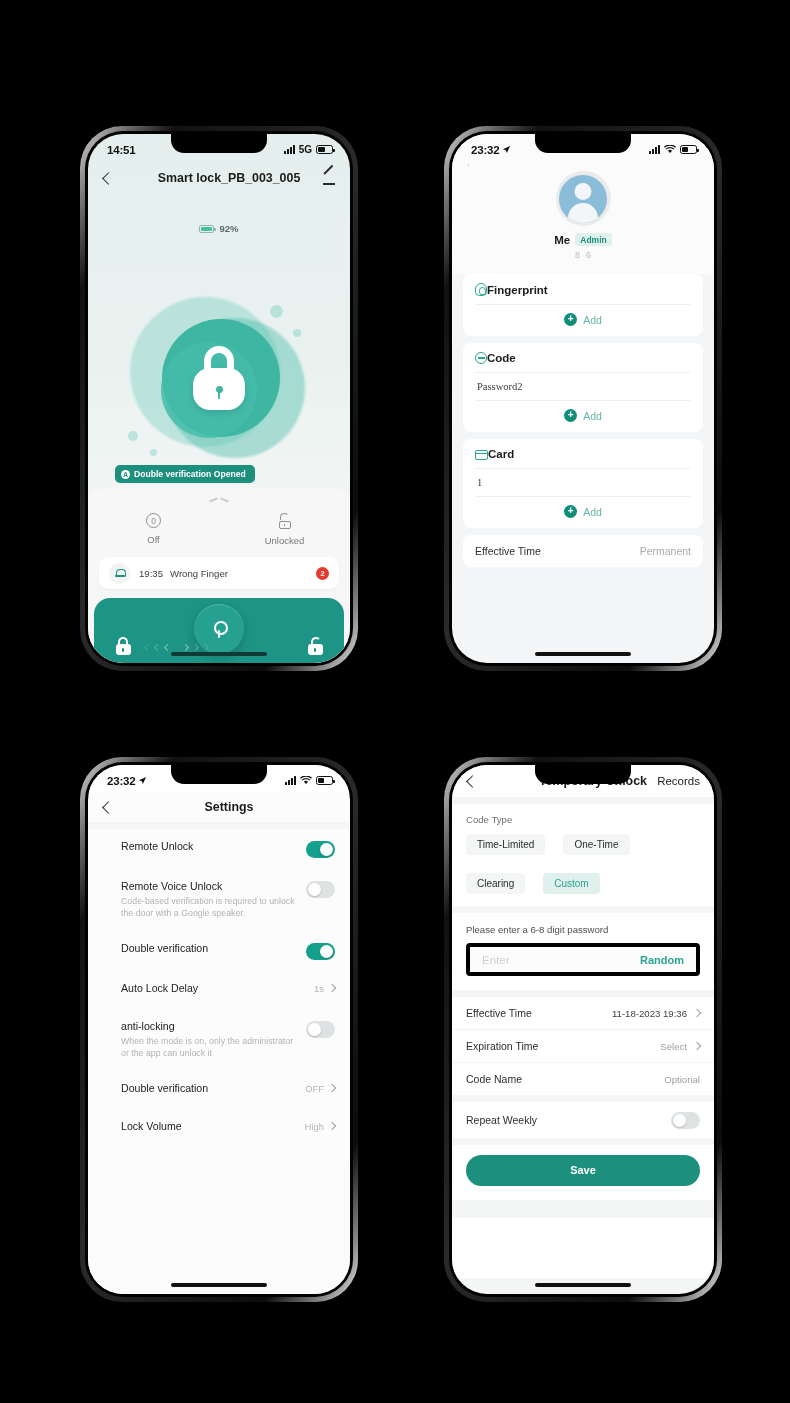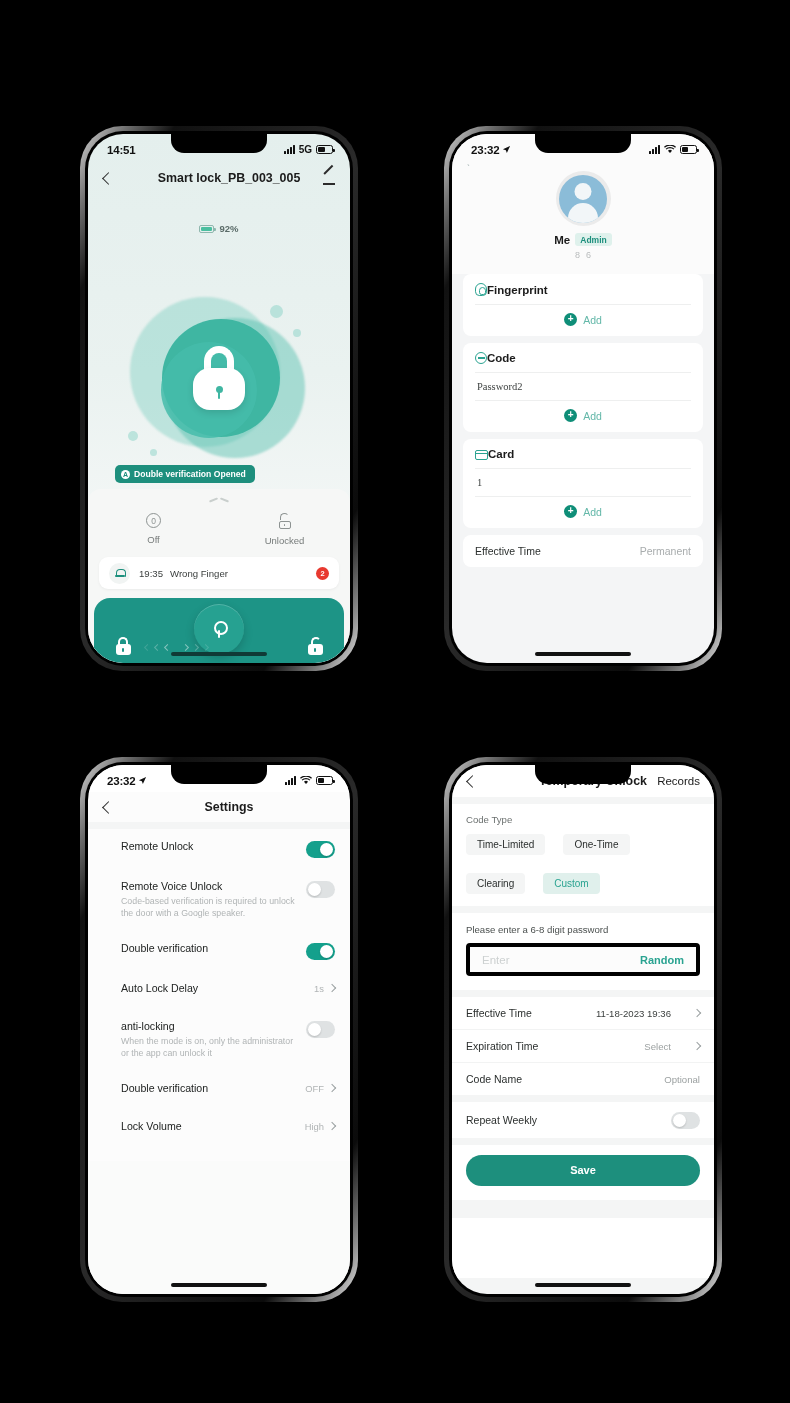--- a/index.html
+++ b/index.html
@@ -332,21 +332,21 @@
     display:flex;align-items:center; padding:0 12px; background:#fcfcfc;
   }
   .pwd-box .ph{ font-size:11.5px; color:#cdd1d1;}
   .pwd-box .rnd{ margin-left:auto; font-size:11px;font-weight:bold;color:#2aa391;}
   .list-sec{ background:#fff; margin-top:7px;}
   .lrow{
     display:flex;align-items:center; padding: 10px 14px; border-bottom:1px solid #f2f3f3;
   }
   .lrow:last-child{ border-bottom:none;}
   .lrow .l{ font-size:10.5px;color:#2b2f2e;}
-  .lrow .r{ margin-left:auto; display:flex;align-items:center;gap:23px; font-size:9.6px;color:#9ca1a1;}
+  .lrow .r{ margin-left:auto; display:flex;align-items:center;gap:7px; font-size:9.6px;color:#9ca1a1;}
   .lrow .r.dark{ color:#3b3f3e;}
   .rw-sec{ background:#fff; margin-top:7px; padding:9px 14px;
     display:flex;align-items:center;}
   .rw-sec .l{ font-size:10.5px;color:#2b2f2e;}
   .savewrap{ background:#fff; padding: 10px 14px 14px; margin-top:7px;}
   .savebtn{
     background:#1d8f7d; color:#fff; text-align:center;
     height:31px; line-height:31px; border-radius:16px;
     font-size:11px; font-weight:bold;
   }

